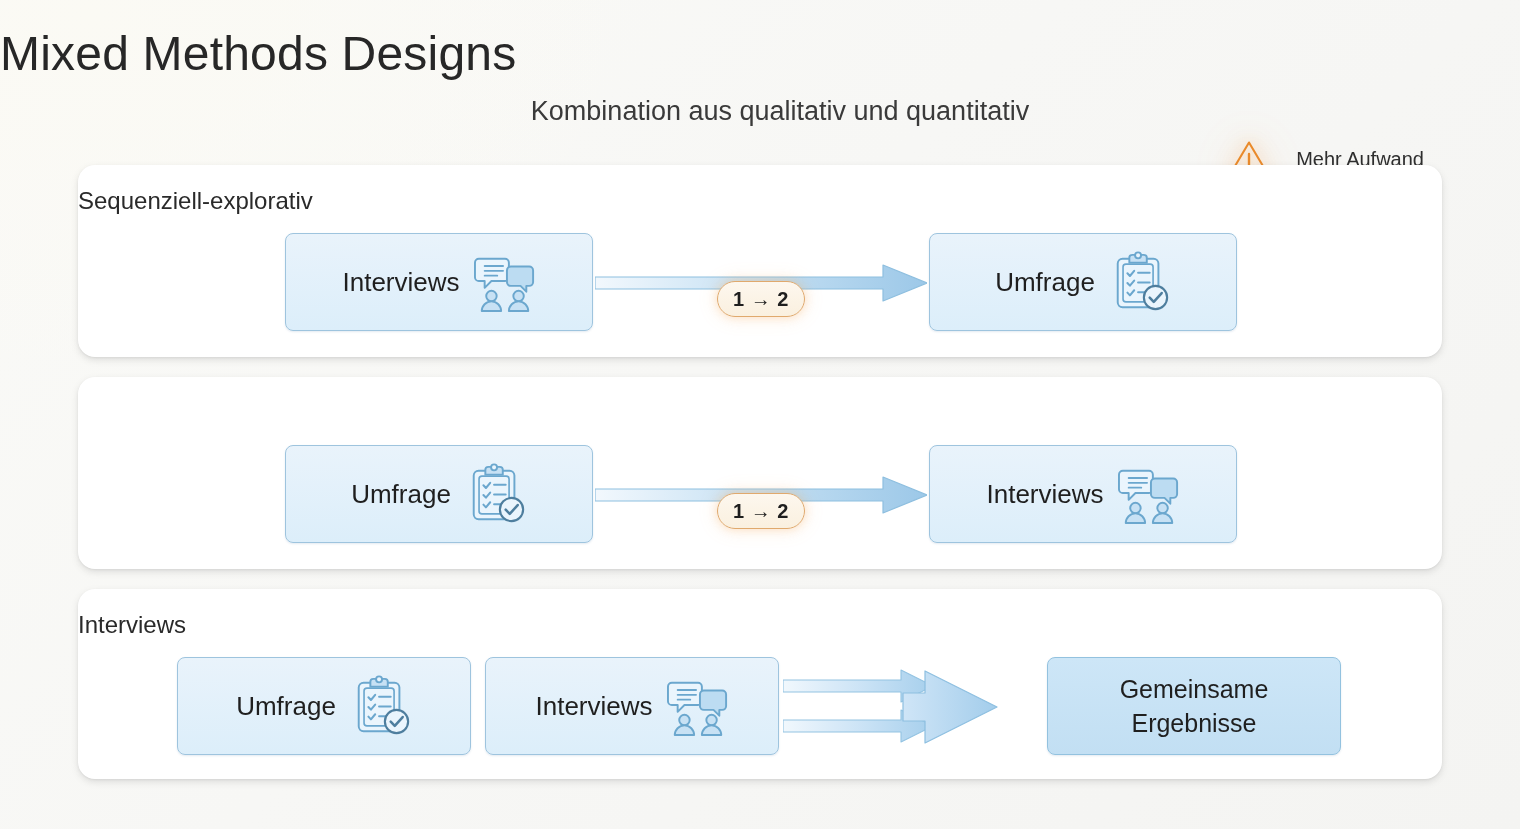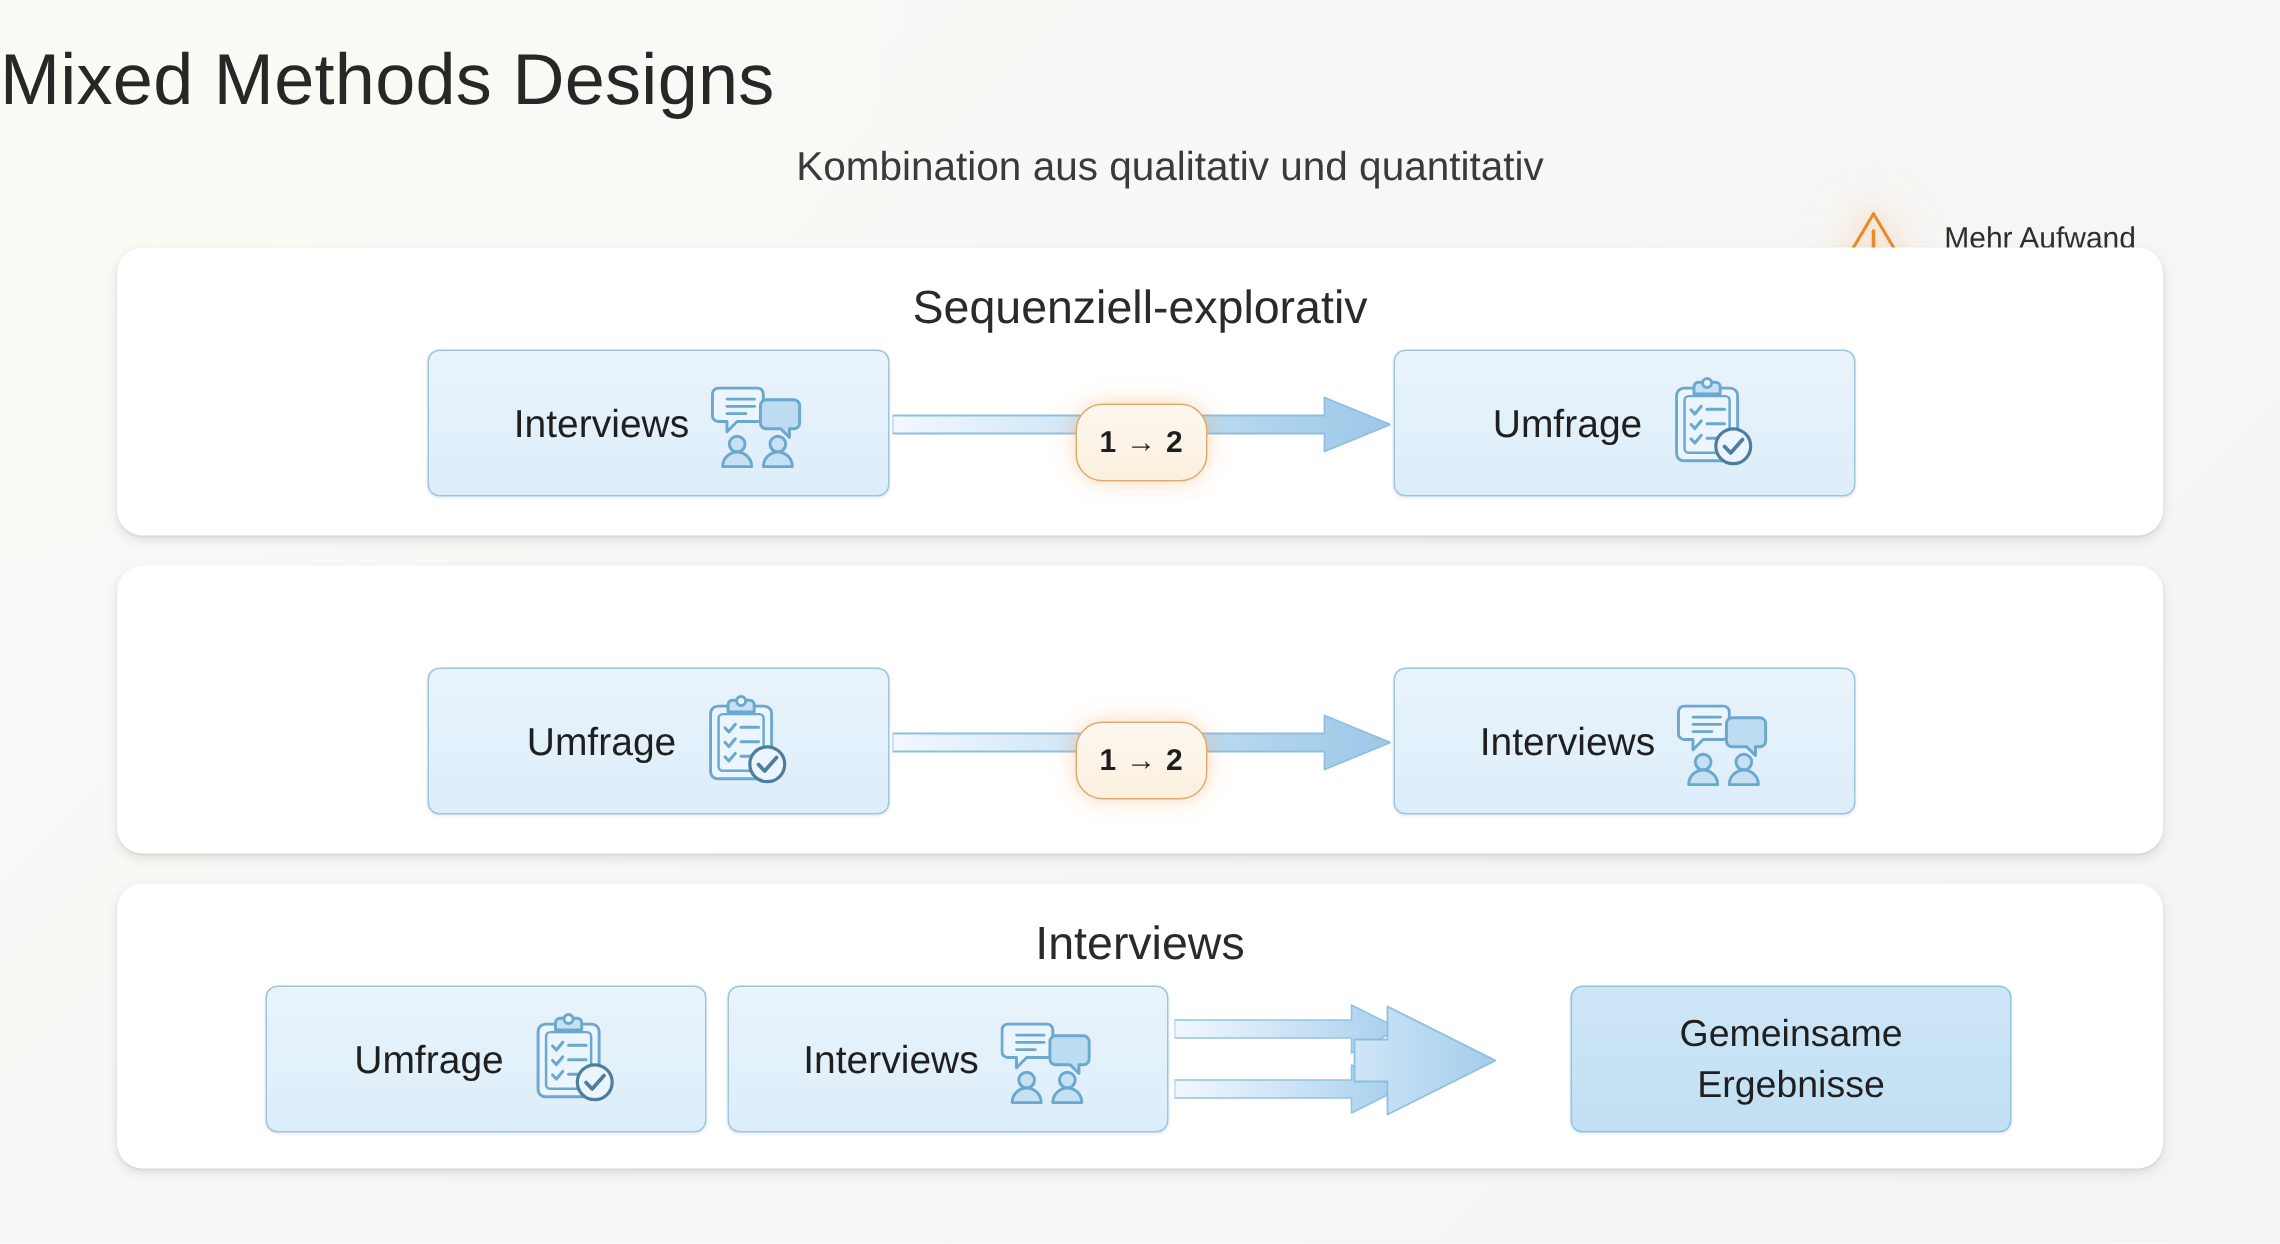--- a/index.html
+++ b/index.html
@@ -82,22 +82,22 @@
   }
   .panel.p1 { top: 165px;  height: 192px; }
   .panel.p2 { top: 377px;  height: 192px; }
   .panel.p3 { top: 589px;  height: 190px; }
 
   .panel-title {
     position: absolute;
     top: 22px;
     left: 0;
     width: 100%;
-    text-align: center;
-    font-size: 31px;
+    text-align: left;
+    font-size: 24px;
     font-weight: 400;
     color: #2a2a2a;
   }
 
   .row {
     position: absolute;
     top: 68px;
     left: 0;
     width: 100%;
     height: 100px;
@@ -153,23 +153,23 @@
   .seq-arrow {
     position: absolute;
     left: 517px;
     top: 29px;
     width: 332px;
     height: 42px;
   }
   .seq-badge {
     position: absolute;
     left: 639px;
-    top: 36px;
+    top: 48px;
     width: 88px;
-    height: 52px;
+    height: 36px;
     box-sizing: border-box;
     border-radius: 18px;
     border: 1.6px solid #e0a96d;
     background: linear-gradient(180deg, #fdf7ee 0%, #faf0df 100%);
     display: flex;
     align-items: center;
     justify-content: center;
     font-size: 20px;
     font-weight: 700;
     color: #1e1e1e;

